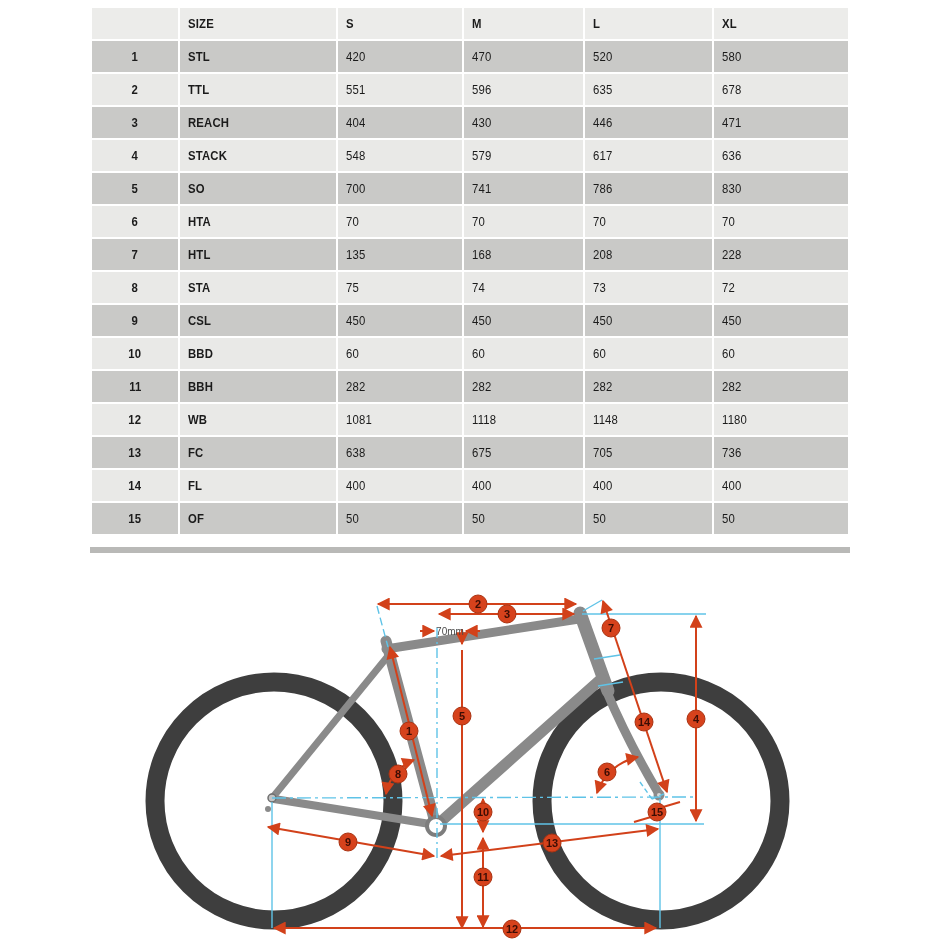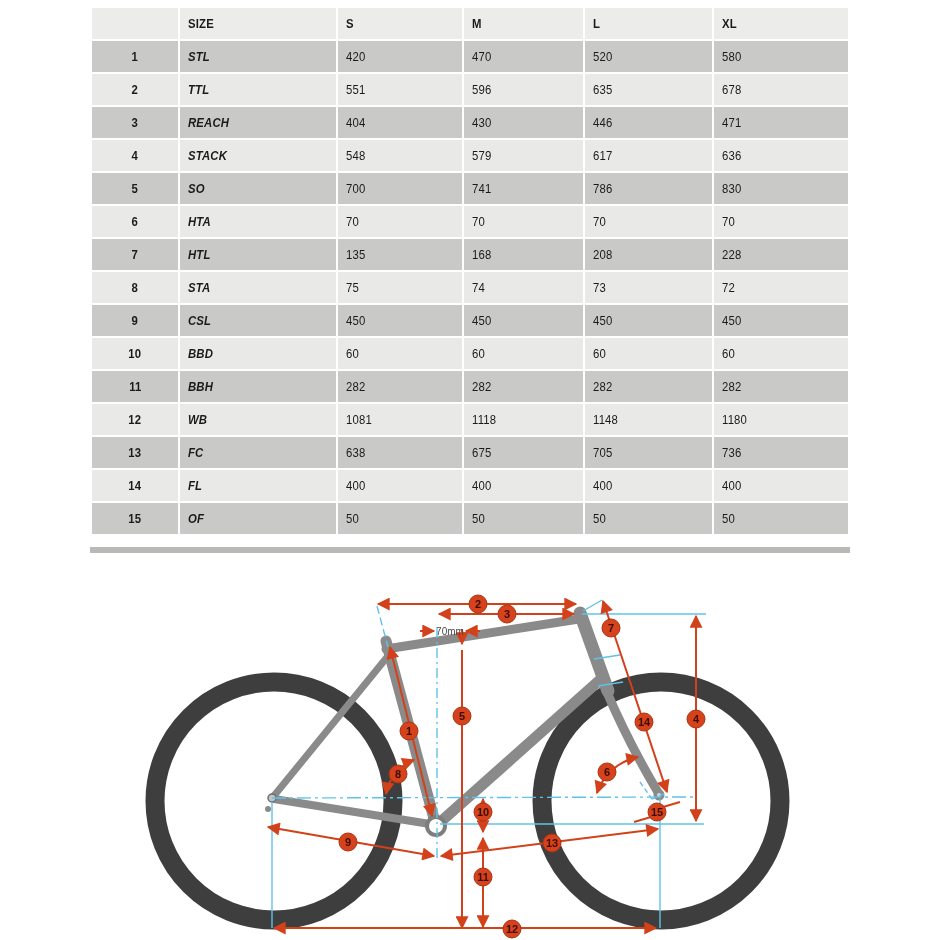--- a/index.html
+++ b/index.html
@@ -5,21 +5,21 @@
   html,body{margin:0;padding:0;background:#ffffff;}
   body{width:940px;height:940px;position:relative;font-family:"Liberation Sans",sans-serif;overflow:hidden;}
 
   
   .geo-table-wrap{position:absolute;left:90px;top:6px;width:760px;}
   table.geo{width:760px;border-collapse:separate;border-spacing:2px;table-layout:fixed;}
   table.geo td,table.geo th{height:31px;padding:0 0 0 8px;font-size:13.5px;color:#1b1b1b;
     vertical-align:middle;text-align:left;white-space:nowrap;overflow:hidden;}
   table.geo th{font-weight:bold;}
   table.geo td.num{text-align:center;font-weight:bold;padding:0;}
-  table.geo td.lbl{font-weight:bold;font-style:italic;}
+  table.geo td.lbl{font-weight:bold;}
   tr.hdr  > *{background:#ececea;}
   tr.odd  > *{background:#c9c9c7;}
   tr.even > *{background:#e9e9e7;}
   .cd{display:inline-block;transform:scaleX(.84);transform-origin:0 50%;letter-spacing:.2px;}
   td.num .cd{transform-origin:50% 50%;}
   .table-footer-bar{position:absolute;left:90px;top:547px;width:760px;height:6px;background:#b9b9b7;}
 
   
   .diagram{position:absolute;left:0;top:580px;width:940px;height:360px;}
   .frame-tube{stroke:#8a8a8a;fill:none;}

